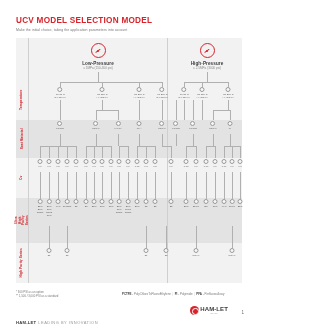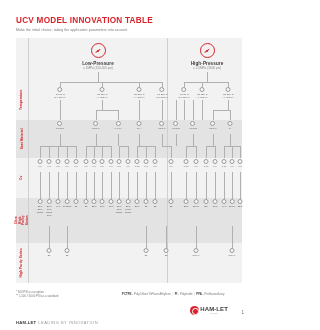--- a/index.html
+++ b/index.html
@@ -121,21 +121,21 @@
   .logo-name{font-size:6px;font-weight:bold;color:#3b3b3b;letter-spacing:.1px;}
   .logo-tag{font-size:2.2px;color:#a0a0a0;letter-spacing:.3px;text-align:center;}
   .pagenum{position:absolute;right:14px;top:310px;font-size:4.5px;color:#6d6d6d;}
 </style>
 </head>
 <body>
 
 <div class="page">
 
   <div class="title-wrap">
-    <div class="doc-title">UCV MODEL INNOVATION TABLE</div>
+    <div class="doc-title">UCV MODEL SELECTION MODEL</div>
     <div class="doc-sub">Make the initial choice, taking the application parameters into account</div>
   </div>
 
   <div class="diagram">
 
     <div class="band light" style="top:0;height:42px;"></div>
     <div class="band light" style="top:42px;height:40px;"></div>
     <div class="band dark" style="top:82px;height:38px;"></div>
     <div class="band light" style="top:120px;height:40px;"></div>
     <div class="band dark" style="top:160px;height:45px;"></div>

